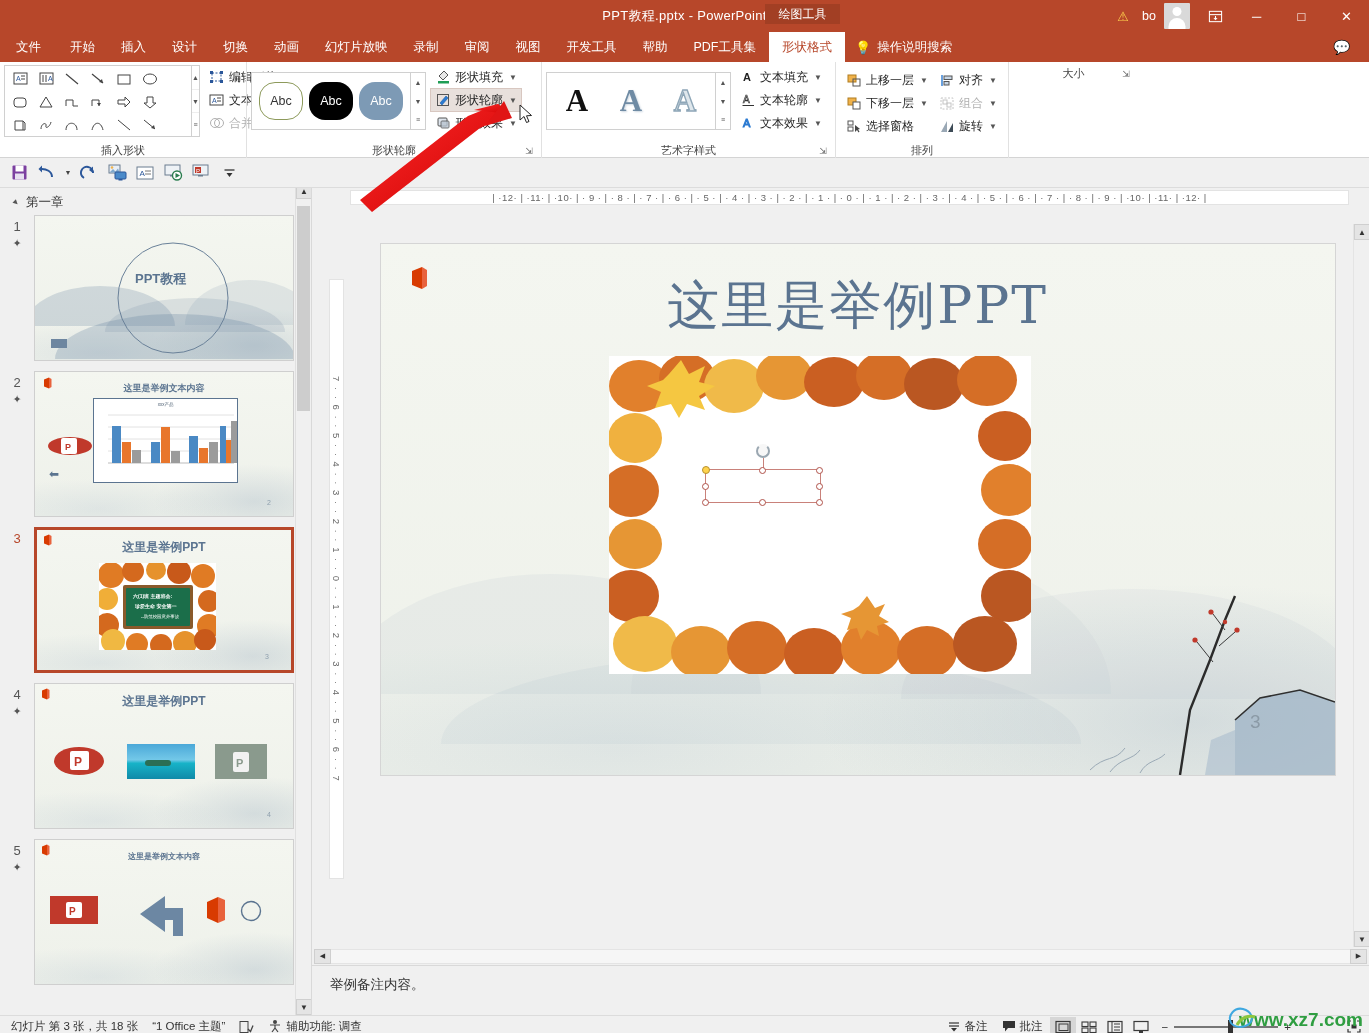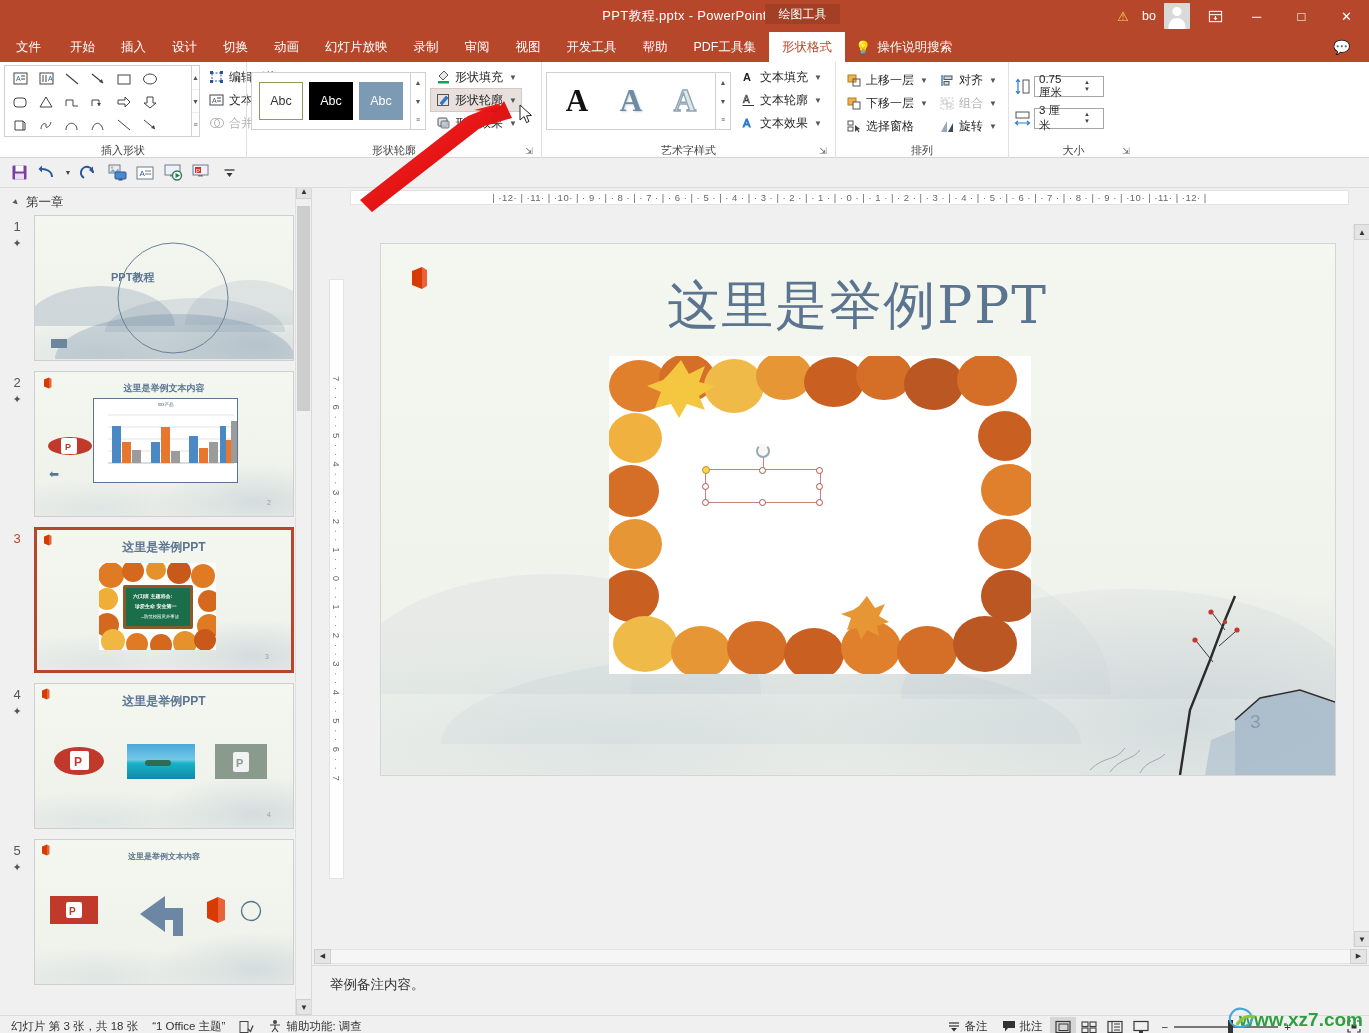--- a/index.html
+++ b/index.html
@@ -69,21 +69,21 @@
   .ritem{
     display:flex;align-items:center;gap:4px;height:22px;padding:0 4px;font-size:12px;color:#262626;white-space:nowrap;cursor:default;
   }
   .ritem.disabled{color:#b0b0b0;}
   .ritem.hl{background:#e8e0dc;outline:1px solid #d8c7c0;}
   .ritem .ico{width:16px;height:16px;display:inline-flex;align-items:center;justify-content:center;flex:0 0 16px;}
   .caret{font-size:8px;color:#555;margin-left:2px;}
 
   
   .style-gallery{border:1px solid #d0d0d0;background:#fff;height:58px;display:flex;align-items:center;gap:6px;padding:0 7px;margin-top:7px;}
-  .sty{width:44px;height:38px;border-radius:0;display:flex;align-items:center;justify-content:center;font-size:12.5px;}
+  .sty{width:44px;height:38px;border-radius:16px;display:flex;align-items:center;justify-content:center;font-size:12.5px;}
   .sty.s1{border:1px solid #8d9a5b;background:#fff;color:#333;}
   .sty.s2{background:#000;color:#fff;}
   .sty.s3{background:#7d9ab5;color:#fff;}
   .sty-scroll{width:15px;height:58px;border:1px solid #d0d0d0;border-left:none;background:#fff;margin-top:7px;display:flex;flex-direction:column;}
   .sty-scroll div{flex:1;display:flex;align-items:center;justify-content:center;font-size:7px;color:#555;}
 
   
   .wa-gallery{border:1px solid #d0d0d0;background:#fff;height:58px;display:flex;align-items:center;gap:2px;padding:0 4px;margin-top:7px;}
   .wa{width:52px;height:44px;display:flex;align-items:center;justify-content:center;font-size:31px;font-family:"Liberation Serif",serif;font-weight:bold;}
   .wa.a1{color:#111;}
@@ -575,46 +575,20 @@
             </span>
           <span>旋转</span>
           <span class="caret">▼</span>
         </div>
       </div>
     </div>
     <div class="rgroup-title">排列</div>
   </div>
 
   <div class="rgroup" style="width:130px">
-    <div class="rgroup-body" style="flex-direction:column;padding-top:8px;gap:6px">
-      <div class="size-row">
-        <span class="size-ico">
-            <svg width="17" height="17">
-              <path d="M4 2 L4 15 M2 4 L4 1.5 L6 4 M2 13 L4 15.5 L6 13" stroke="#2b7ad1" stroke-width="1.2" fill="none"></path>
-              <rect x="9" y="2" width="6" height="13" fill="none" stroke="#555"></rect>
-            </svg>
-          </span>
-        <div class="spin">
-          <span>0.75 厘米</span>
-          <span class="arrows">▲<br>▼</span>
-        </div>
-      </div>
-      <div class="size-row">
-        <span class="size-ico">
-            <svg width="17" height="17">
-              <rect x="2" y="2" width="13" height="6" fill="none" stroke="#555"></rect>
-              <path d="M2 13 L15 13 M4 11 L1.5 13 L4 15 M13 11 L15.5 13 L13 15" stroke="#2b7ad1" stroke-width="1.2" fill="none"></path>
-            </svg>
-          </span>
-        <div class="spin">
-          <span>3 厘米</span>
-          <span class="arrows">▲<br>▼</span>
-        </div>
-      </div>
-    </div>
     <div class="rgroup-title">
       <span>大小</span>
       <span class="dlg-launcher">⇲</span>
     </div>
   </div>
 </div>
 
 <div class="qat">
   <div class="qbtn">
       <svg width="17" height="17">
@@ -692,21 +666,21 @@
       </div>
       <div class="thumb-frame">
         <div class="slidebg"></div>
         <div class="mtn" style="left:-10px;top:70px;width:150px;height:40px;"></div>
         <div class="mtn" style="left:70px;top:82px;width:180px;height:34px;opacity:.7"></div>
         <div class="mtn" style="left:150px;top:64px;width:130px;height:45px;opacity:.55"></div>
         <div class="mtn" style="left:20px;top:98px;width:240px;height:45px;opacity:.75;background:rgba(95,125,155,.35)"></div>
         <svg style="position:absolute;left:78px;top:25px" width="120" height="115">
             <circle cx="60" cy="57" r="55" fill="none" stroke="#6a8199" stroke-width="1"></circle>
           </svg>
-        <div class="t-title" style="top:54px;font-size:11px;left:76px;right:auto;text-align:left">PPT教程</div>
+        <div class="t-title" style="top:54px;font-size:13px;left:100px;right:auto;text-align:left">PPT教程</div>
         <div style="position:absolute;left:16px;bottom:12px;width:16px;height:9px;background:#6d86a0;"></div>
       </div>
     </div>
 
     <div class="thumb-row">
       <div class="thumb-num">
         <span>2</span>
         <span class="star">✦</span>
       </div>
       <div class="thumb-frame">

